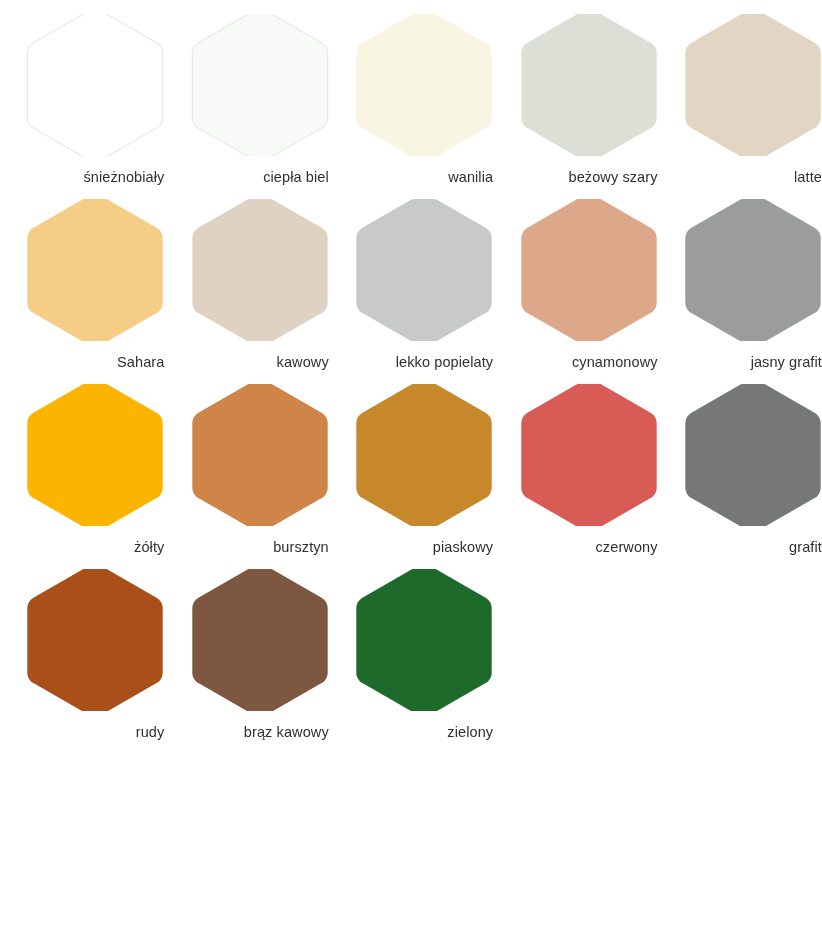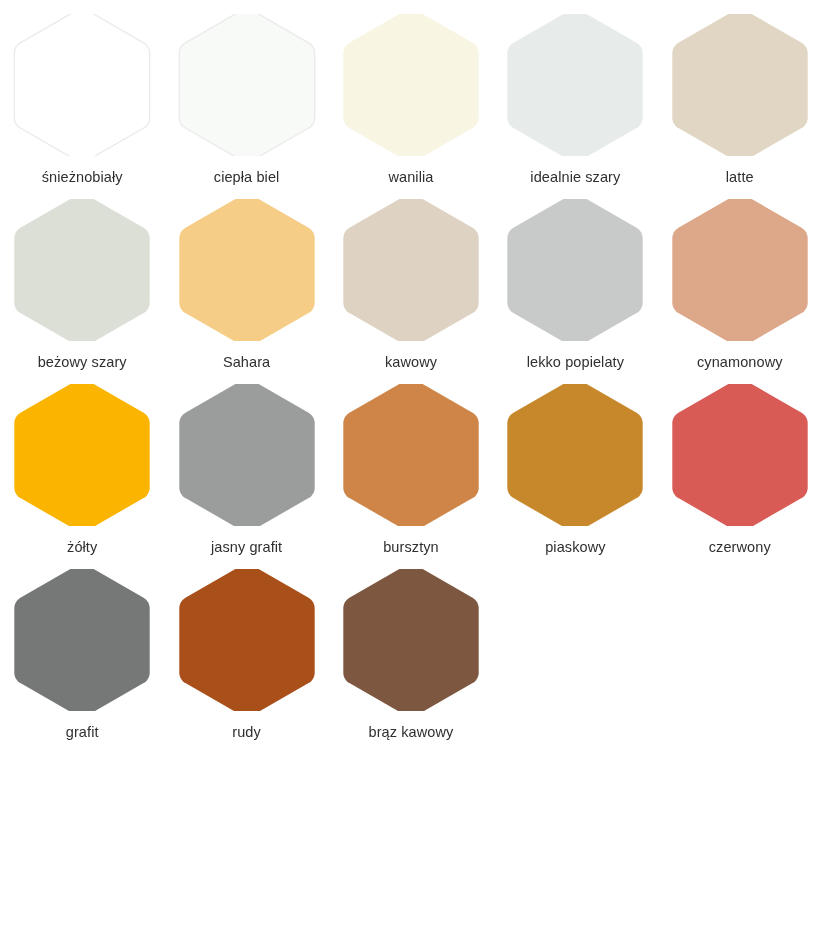--- a/index.html
+++ b/index.html
@@ -23,21 +23,21 @@
     grid-template-columns: repeat(5, 164.4px);
     grid-auto-rows: 185px;
     justify-items: center;
     align-items: start;
   }
 
   .swatch-cell {
     width: 164.4px;
     display: flex;
     flex-direction: column;
-    align-items: center;
+    align-items: flex-end;
   }
 
   .hex-wrap {
     width: 138px;
     height: 142px;
     position: relative;
     display: block;
   }
 
   .hex-svg {
@@ -80,44 +80,36 @@
       <div class="hex-wrap">
         <svg class="hex-svg" viewBox="0 0 138 142">
           <path d="M62.9 2.8 C66.7 0.7 71.3 0.7 75.1 2.8 L130.6 34.8 C134.4 37.0 136.7 41.0 136.7 45.4 L136.7 109.4 C136.7 113.8 134.4 117.8 130.6 120.0 L75.1 152.0 C71.3 154.1 66.7 154.1 62.9 152.0 L7.4 120.0 C3.6 117.8 1.3 113.8 1.3 109.4 L1.3 45.4 C1.3 41.0 3.6 37.0 7.4 34.8 Z" transform="translate(0,-6)" fill="#f8f5e2" stroke="none"></path>
         </svg>
       </div>
       <div class="swatch-label">wanilia</div>
     </div>
     <div class="swatch-cell">
       <div class="hex-wrap">
         <svg class="hex-svg" viewBox="0 0 138 142">
-          <path d="M62.9 2.8 C66.7 0.7 71.3 0.7 75.1 2.8 L130.6 34.8 C134.4 37.0 136.7 41.0 136.7 45.4 L136.7 109.4 C136.7 113.8 134.4 117.8 130.6 120.0 L75.1 152.0 C71.3 154.1 66.7 154.1 62.9 152.0 L7.4 120.0 C3.6 117.8 1.3 113.8 1.3 109.4 L1.3 45.4 C1.3 41.0 3.6 37.0 7.4 34.8 Z" transform="translate(0,-6)" fill="#e7ecea" stroke="none"></path>
-        </svg>
-      </div>
-      <div class="swatch-label">idealnie szary</div>
+          <path d="M62.9 2.8 C66.7 0.7 71.3 0.7 75.1 2.8 L130.6 34.8 C134.4 37.0 136.7 41.0 136.7 45.4 L136.7 109.4 C136.7 113.8 134.4 117.8 130.6 120.0 L75.1 152.0 C71.3 154.1 66.7 154.1 62.9 152.0 L7.4 120.0 C3.6 117.8 1.3 113.8 1.3 109.4 L1.3 45.4 C1.3 41.0 3.6 37.0 7.4 34.8 Z" transform="translate(0,-6)" fill="#dcdfd6" stroke="none"></path>
+        </svg>
+      </div>
+      <div class="swatch-label">beżowy szary</div>
     </div>
     <div class="swatch-cell">
       <div class="hex-wrap">
         <svg class="hex-svg" viewBox="0 0 138 142">
           <path d="M62.9 2.8 C66.7 0.7 71.3 0.7 75.1 2.8 L130.6 34.8 C134.4 37.0 136.7 41.0 136.7 45.4 L136.7 109.4 C136.7 113.8 134.4 117.8 130.6 120.0 L75.1 152.0 C71.3 154.1 66.7 154.1 62.9 152.0 L7.4 120.0 C3.6 117.8 1.3 113.8 1.3 109.4 L1.3 45.4 C1.3 41.0 3.6 37.0 7.4 34.8 Z" transform="translate(0,-6)" fill="#e0d6c3" stroke="none"></path>
         </svg>
       </div>
       <div class="swatch-label">latte</div>
     </div>
     <div class="swatch-cell">
       <div class="hex-wrap">
         <svg class="hex-svg" viewBox="0 0 138 142">
-          <path d="M62.9 2.8 C66.7 0.7 71.3 0.7 75.1 2.8 L130.6 34.8 C134.4 37.0 136.7 41.0 136.7 45.4 L136.7 109.4 C136.7 113.8 134.4 117.8 130.6 120.0 L75.1 152.0 C71.3 154.1 66.7 154.1 62.9 152.0 L7.4 120.0 C3.6 117.8 1.3 113.8 1.3 109.4 L1.3 45.4 C1.3 41.0 3.6 37.0 7.4 34.8 Z" transform="translate(0,-6)" fill="#dcdfd6" stroke="none"></path>
-        </svg>
-      </div>
-      <div class="swatch-label">beżowy szary</div>
-    </div>
-    <div class="swatch-cell">
-      <div class="hex-wrap">
-        <svg class="hex-svg" viewBox="0 0 138 142">
           <path d="M62.9 2.8 C66.7 0.7 71.3 0.7 75.1 2.8 L130.6 34.8 C134.4 37.0 136.7 41.0 136.7 45.4 L136.7 109.4 C136.7 113.8 134.4 117.8 130.6 120.0 L75.1 152.0 C71.3 154.1 66.7 154.1 62.9 152.0 L7.4 120.0 C3.6 117.8 1.3 113.8 1.3 109.4 L1.3 45.4 C1.3 41.0 3.6 37.0 7.4 34.8 Z" transform="translate(0,-6)" fill="#f5cd86" stroke="none"></path>
         </svg>
       </div>
       <div class="swatch-label">Sahara</div>
     </div>
     <div class="swatch-cell">
       <div class="hex-wrap">
         <svg class="hex-svg" viewBox="0 0 138 142">
           <path d="M62.9 2.8 C66.7 0.7 71.3 0.7 75.1 2.8 L130.6 34.8 C134.4 37.0 136.7 41.0 136.7 45.4 L136.7 109.4 C136.7 113.8 134.4 117.8 130.6 120.0 L75.1 152.0 C71.3 154.1 66.7 154.1 62.9 152.0 L7.4 120.0 C3.6 117.8 1.3 113.8 1.3 109.4 L1.3 45.4 C1.3 41.0 3.6 37.0 7.4 34.8 Z" transform="translate(0,-6)" fill="#ded2c3" stroke="none"></path>
         </svg>
@@ -136,36 +128,36 @@
       <div class="hex-wrap">
         <svg class="hex-svg" viewBox="0 0 138 142">
           <path d="M62.9 2.8 C66.7 0.7 71.3 0.7 75.1 2.8 L130.6 34.8 C134.4 37.0 136.7 41.0 136.7 45.4 L136.7 109.4 C136.7 113.8 134.4 117.8 130.6 120.0 L75.1 152.0 C71.3 154.1 66.7 154.1 62.9 152.0 L7.4 120.0 C3.6 117.8 1.3 113.8 1.3 109.4 L1.3 45.4 C1.3 41.0 3.6 37.0 7.4 34.8 Z" transform="translate(0,-6)" fill="#dda889" stroke="none"></path>
         </svg>
       </div>
       <div class="swatch-label">cynamonowy</div>
     </div>
     <div class="swatch-cell">
       <div class="hex-wrap">
         <svg class="hex-svg" viewBox="0 0 138 142">
+          <path d="M62.9 2.8 C66.7 0.7 71.3 0.7 75.1 2.8 L130.6 34.8 C134.4 37.0 136.7 41.0 136.7 45.4 L136.7 109.4 C136.7 113.8 134.4 117.8 130.6 120.0 L75.1 152.0 C71.3 154.1 66.7 154.1 62.9 152.0 L7.4 120.0 C3.6 117.8 1.3 113.8 1.3 109.4 L1.3 45.4 C1.3 41.0 3.6 37.0 7.4 34.8 Z" transform="translate(0,-6)" fill="#9a9d9c" stroke="none"></path>
+        </svg>
+      </div>
+      <div class="swatch-label">jasny grafit</div>
+    </div>
+    <div class="swatch-cell">
+      <div class="hex-wrap">
+        <svg class="hex-svg" viewBox="0 0 138 142">
           <path d="M62.9 2.8 C66.7 0.7 71.3 0.7 75.1 2.8 L130.6 34.8 C134.4 37.0 136.7 41.0 136.7 45.4 L136.7 109.4 C136.7 113.8 134.4 117.8 130.6 120.0 L75.1 152.0 C71.3 154.1 66.7 154.1 62.9 152.0 L7.4 120.0 C3.6 117.8 1.3 113.8 1.3 109.4 L1.3 45.4 C1.3 41.0 3.6 37.0 7.4 34.8 Z" transform="translate(0,-6)" fill="#fbb500" stroke="none"></path>
         </svg>
       </div>
       <div class="swatch-label">żółty</div>
     </div>
     <div class="swatch-cell">
       <div class="hex-wrap">
         <svg class="hex-svg" viewBox="0 0 138 142">
-          <path d="M62.9 2.8 C66.7 0.7 71.3 0.7 75.1 2.8 L130.6 34.8 C134.4 37.0 136.7 41.0 136.7 45.4 L136.7 109.4 C136.7 113.8 134.4 117.8 130.6 120.0 L75.1 152.0 C71.3 154.1 66.7 154.1 62.9 152.0 L7.4 120.0 C3.6 117.8 1.3 113.8 1.3 109.4 L1.3 45.4 C1.3 41.0 3.6 37.0 7.4 34.8 Z" transform="translate(0,-6)" fill="#9a9d9c" stroke="none"></path>
-        </svg>
-      </div>
-      <div class="swatch-label">jasny grafit</div>
-    </div>
-    <div class="swatch-cell">
-      <div class="hex-wrap">
-        <svg class="hex-svg" viewBox="0 0 138 142">
           <path d="M62.9 2.8 C66.7 0.7 71.3 0.7 75.1 2.8 L130.6 34.8 C134.4 37.0 136.7 41.0 136.7 45.4 L136.7 109.4 C136.7 113.8 134.4 117.8 130.6 120.0 L75.1 152.0 C71.3 154.1 66.7 154.1 62.9 152.0 L7.4 120.0 C3.6 117.8 1.3 113.8 1.3 109.4 L1.3 45.4 C1.3 41.0 3.6 37.0 7.4 34.8 Z" transform="translate(0,-6)" fill="#cf8547" stroke="none"></path>
         </svg>
       </div>
       <div class="swatch-label">bursztyn</div>
     </div>
     <div class="swatch-cell">
       <div class="hex-wrap">
         <svg class="hex-svg" viewBox="0 0 138 142">
           <path d="M62.9 2.8 C66.7 0.7 71.3 0.7 75.1 2.8 L130.6 34.8 C134.4 37.0 136.7 41.0 136.7 45.4 L136.7 109.4 C136.7 113.8 134.4 117.8 130.6 120.0 L75.1 152.0 C71.3 154.1 66.7 154.1 62.9 152.0 L7.4 120.0 C3.6 117.8 1.3 113.8 1.3 109.4 L1.3 45.4 C1.3 41.0 3.6 37.0 7.4 34.8 Z" transform="translate(0,-6)" fill="#c7882c" stroke="none"></path>
         </svg>
@@ -197,13 +189,21 @@
       <div class="swatch-label">rudy</div>
     </div>
     <div class="swatch-cell">
       <div class="hex-wrap">
         <svg class="hex-svg" viewBox="0 0 138 142">
           <path d="M62.9 2.8 C66.7 0.7 71.3 0.7 75.1 2.8 L130.6 34.8 C134.4 37.0 136.7 41.0 136.7 45.4 L136.7 109.4 C136.7 113.8 134.4 117.8 130.6 120.0 L75.1 152.0 C71.3 154.1 66.7 154.1 62.9 152.0 L7.4 120.0 C3.6 117.8 1.3 113.8 1.3 109.4 L1.3 45.4 C1.3 41.0 3.6 37.0 7.4 34.8 Z" transform="translate(0,-6)" fill="#7e5740" stroke="none"></path>
         </svg>
       </div>
       <div class="swatch-label">brąz kawowy</div>
     </div>
+    <div class="swatch-cell">
+      <div class="hex-wrap">
+        <svg class="hex-svg" viewBox="0 0 138 142">
+          <path d="M62.9 2.8 C66.7 0.7 71.3 0.7 75.1 2.8 L130.6 34.8 C134.4 37.0 136.7 41.0 136.7 45.4 L136.7 109.4 C136.7 113.8 134.4 117.8 130.6 120.0 L75.1 152.0 C71.3 154.1 66.7 154.1 62.9 152.0 L7.4 120.0 C3.6 117.8 1.3 113.8 1.3 109.4 L1.3 45.4 C1.3 41.0 3.6 37.0 7.4 34.8 Z" transform="translate(0,-6)" fill="#1d6a2b" stroke="none"></path>
+        </svg>
+      </div>
+      <div class="swatch-label">zielony</div>
+    </div>
   </div>
 
 </body></html>

